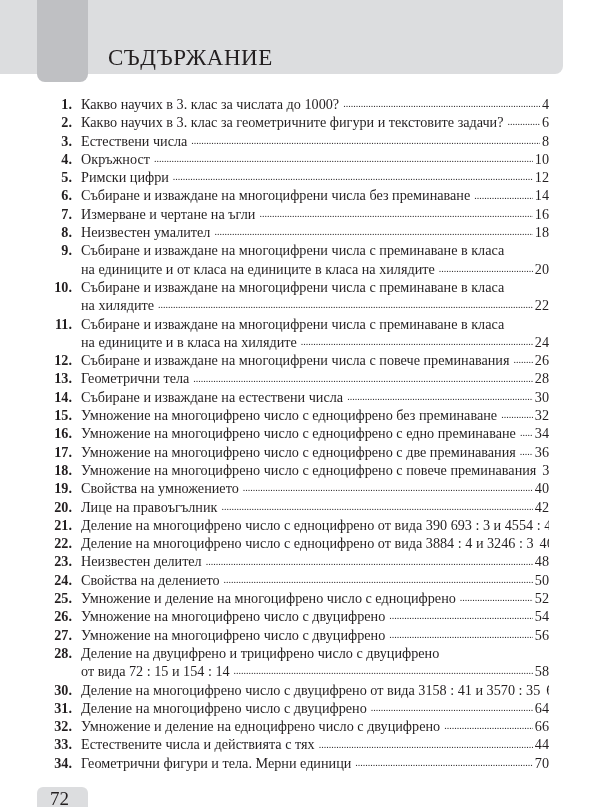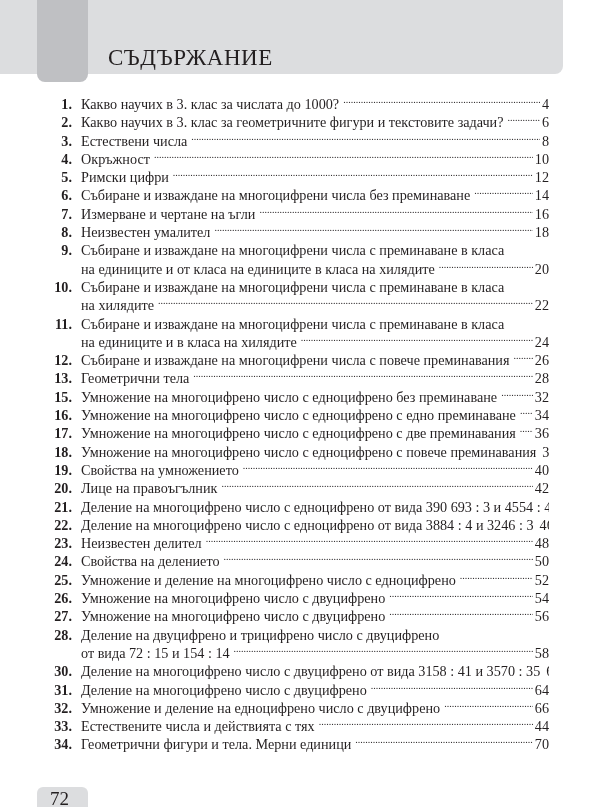--- a/index.html
+++ b/index.html
@@ -68,21 +68,21 @@
   .toc-body {
     flex: 1 1 auto;
     min-width: 0;
   }
   .toc-line {
     display: block;
     white-space: nowrap;
   }
   .toc-last {
     display: flex;
-    align-items: flex-start;
+    align-items: center;
     white-space: nowrap;
     overflow: hidden;
   }
   .toc-text {
     flex: 0 0 auto;
     padding-right: 4px;
   }
   .toc-dots {
     flex: 1 1 auto;
     overflow: hidden;
@@ -253,20 +253,30 @@
       <span class="toc-num">13.</span>
       <div class="toc-body">
         <div class="toc-last">
           <span class="toc-text">Геометрични тела</span>
           <span class="toc-dots"></span>
           <span class="toc-page">28</span>
         </div>
       </div>
     </div>
     <div class="toc-entry">
+      <span class="toc-num">14.</span>
+      <div class="toc-body">
+        <div class="toc-last">
+          <span class="toc-text">Събиране и изваждане на естествени числа</span>
+          <span class="toc-dots"></span>
+          <span class="toc-page">30</span>
+        </div>
+      </div>
+    </div>
+    <div class="toc-entry">
       <span class="toc-num">15.</span>
       <div class="toc-body">
         <div class="toc-last">
           <span class="toc-text">Умножение на многоцифрено число с едноцифрено без преминаване</span>
           <span class="toc-dots"></span>
           <span class="toc-page">32</span>
         </div>
       </div>
     </div>
     <div class="toc-entry">

